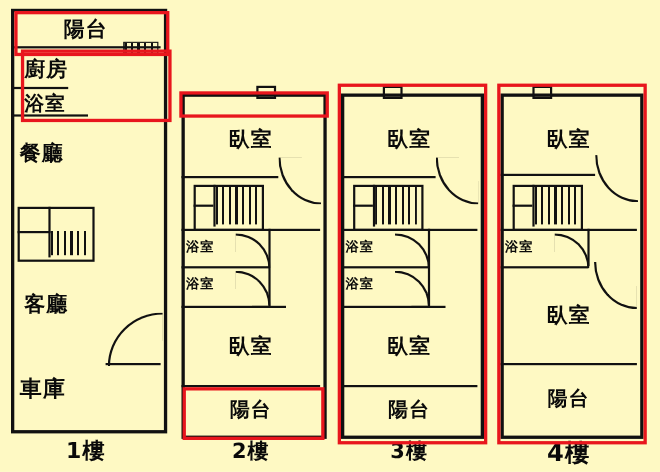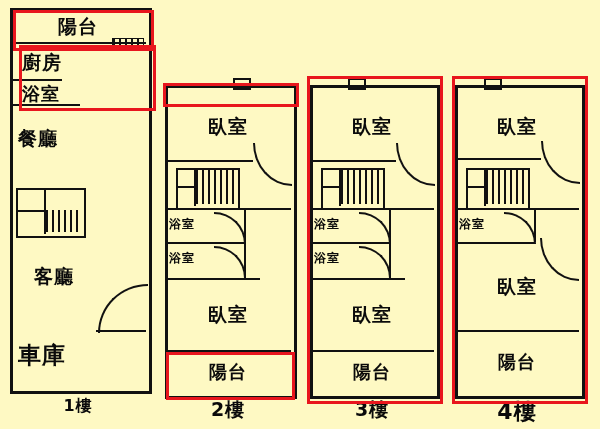--- a/index.html
+++ b/index.html
@@ -38,23 +38,23 @@
     <div class="arc-tl" style="left:98px;top:284px;width:48px;height:47px;"></div>
     <div class="wall" style="left:96px;top:330px;width:50px;height:2px;"></div>
 
     <div class="red" style="left:13px;top:10px;width:135px;height:35px;"></div>
     <div class="red" style="left:19px;top:45px;width:131px;height:60px;"></div>
 
     <div class="label ctr" style="left:10px;top:14px;width:136px;font-size:19px;">陽台</div>
     <div class="label" style="left:22px;top:50px;font-size:19px;">廚房</div>
     <div class="label" style="left:22px;top:82px;font-size:18px;">浴室</div>
     <div class="label" style="left:18px;top:126px;font-size:19px;">餐廳</div>
-    <div class="label" style="left:34px;top:264px;font-size:19px;">客廳</div>
-    <div class="label" style="left:18px;top:340px;font-size:23px;">車庫</div>
-    <div class="label ctr" style="left:10px;top:396px;width:136px;font-size:16px;">1樓</div>
+    <div class="label" style="left:22px;top:264px;font-size:19px;">客廳</div>
+    <div class="label" style="left:18px;top:340px;font-size:20px;">車庫</div>
+    <div class="label ctr" style="left:10px;top:396px;width:136px;font-size:20px;">1樓</div>
   </div>
 
   <div>
     <div class="box thick" style="left:165px;top:85px;width:126px;height:308px;"></div>
     <div class="box" style="left:233px;top:78px;width:14px;height:8px;"></div>
     <div class="wall" style="left:165px;top:160px;width:88px;height:2px;"></div>
     <div class="arc-bl" style="left:253px;top:143px;width:37px;height:41px;"></div>
 
     <div class="box" style="left:176px;top:168px;width:60px;height:38px;"></div>
     <div class="wall" style="left:194px;top:168px;width:2px;height:38px;"></div>

